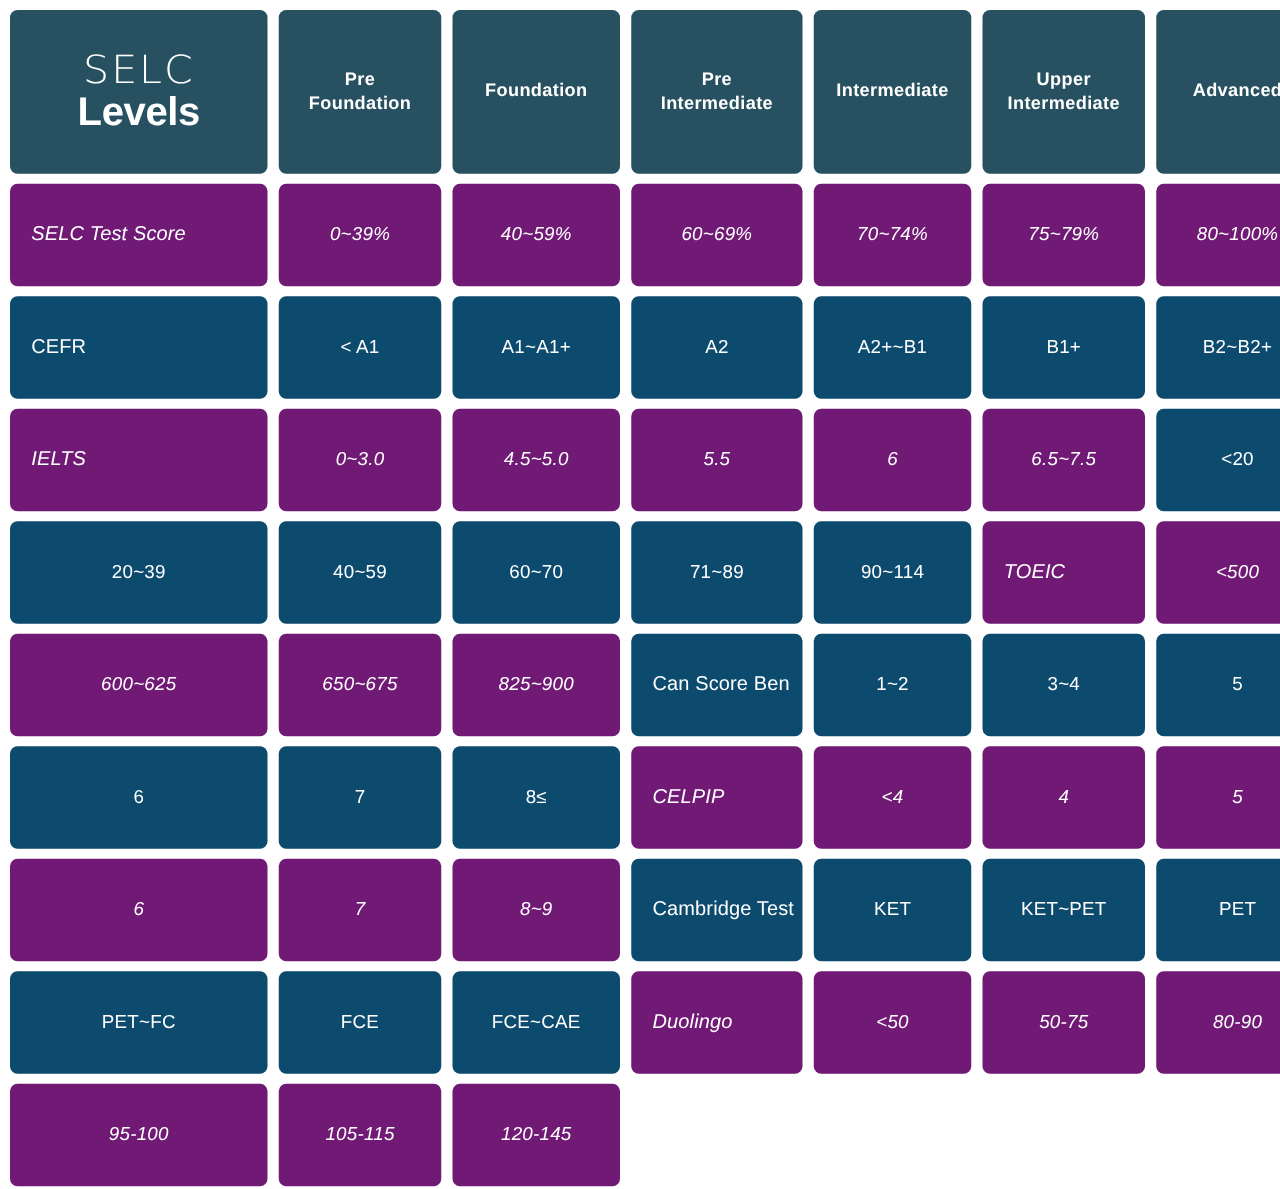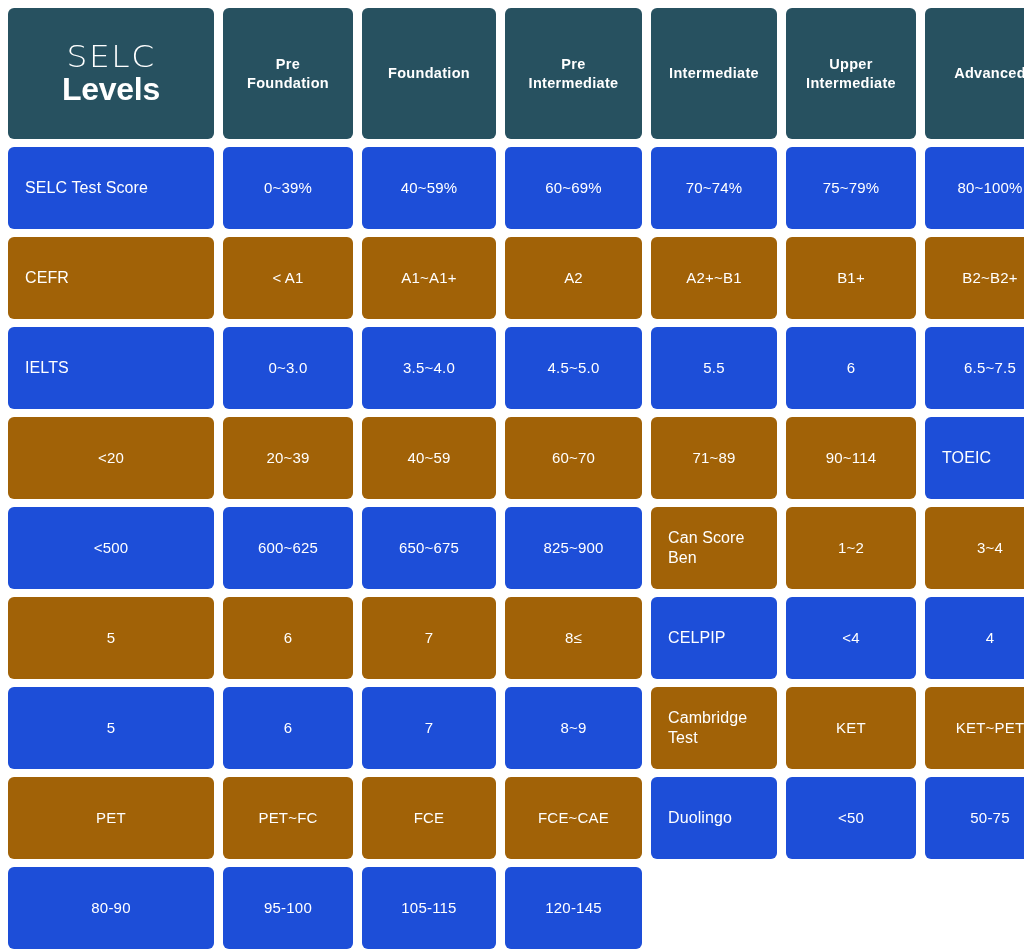--- a/index.html
+++ b/index.html
@@ -64,22 +64,22 @@
 
   .logo-levels {
     font-size: 32px;
     font-weight: bold;
     letter-spacing: -0.3px;
     line-height: 1.05;
     color: #ffffff;
   }
 
   
-  .cell.teal  { background: #1d4ed8; }
-  .cell.gray  { background: #a16207; }
+  .cell.teal  { background: #701a75; font-style: italic; }
+  .cell.gray  { background: #0c4a6e; }
 
   .cell.rowlabel {
     justify-content: flex-start;
     padding-left: 17px;
     text-align: left;
     font-size: 16px;
     letter-spacing: 0.1px;
   }
 </style>
 </head>
@@ -117,21 +117,20 @@
     <div class="cell teal">80~100%</div>
     <div class="cell rowlabel gray">CEFR</div>
     <div class="cell gray">&lt; A1</div>
     <div class="cell gray">A1~A1+</div>
     <div class="cell gray">A2</div>
     <div class="cell gray">A2+~B1</div>
     <div class="cell gray">B1+</div>
     <div class="cell gray">B2~B2+</div>
     <div class="cell rowlabel teal">IELTS</div>
     <div class="cell teal">0~3.0</div>
-    <div class="cell teal">3.5~4.0</div>
     <div class="cell teal">4.5~5.0</div>
     <div class="cell teal">5.5</div>
     <div class="cell teal">6</div>
     <div class="cell teal">6.5~7.5</div>
     <div class="cell gray">&lt;20</div>
     <div class="cell gray">20~39</div>
     <div class="cell gray">40~59</div>
     <div class="cell gray">60~70</div>
     <div class="cell gray">71~89</div>
     <div class="cell gray">90~114</div>

